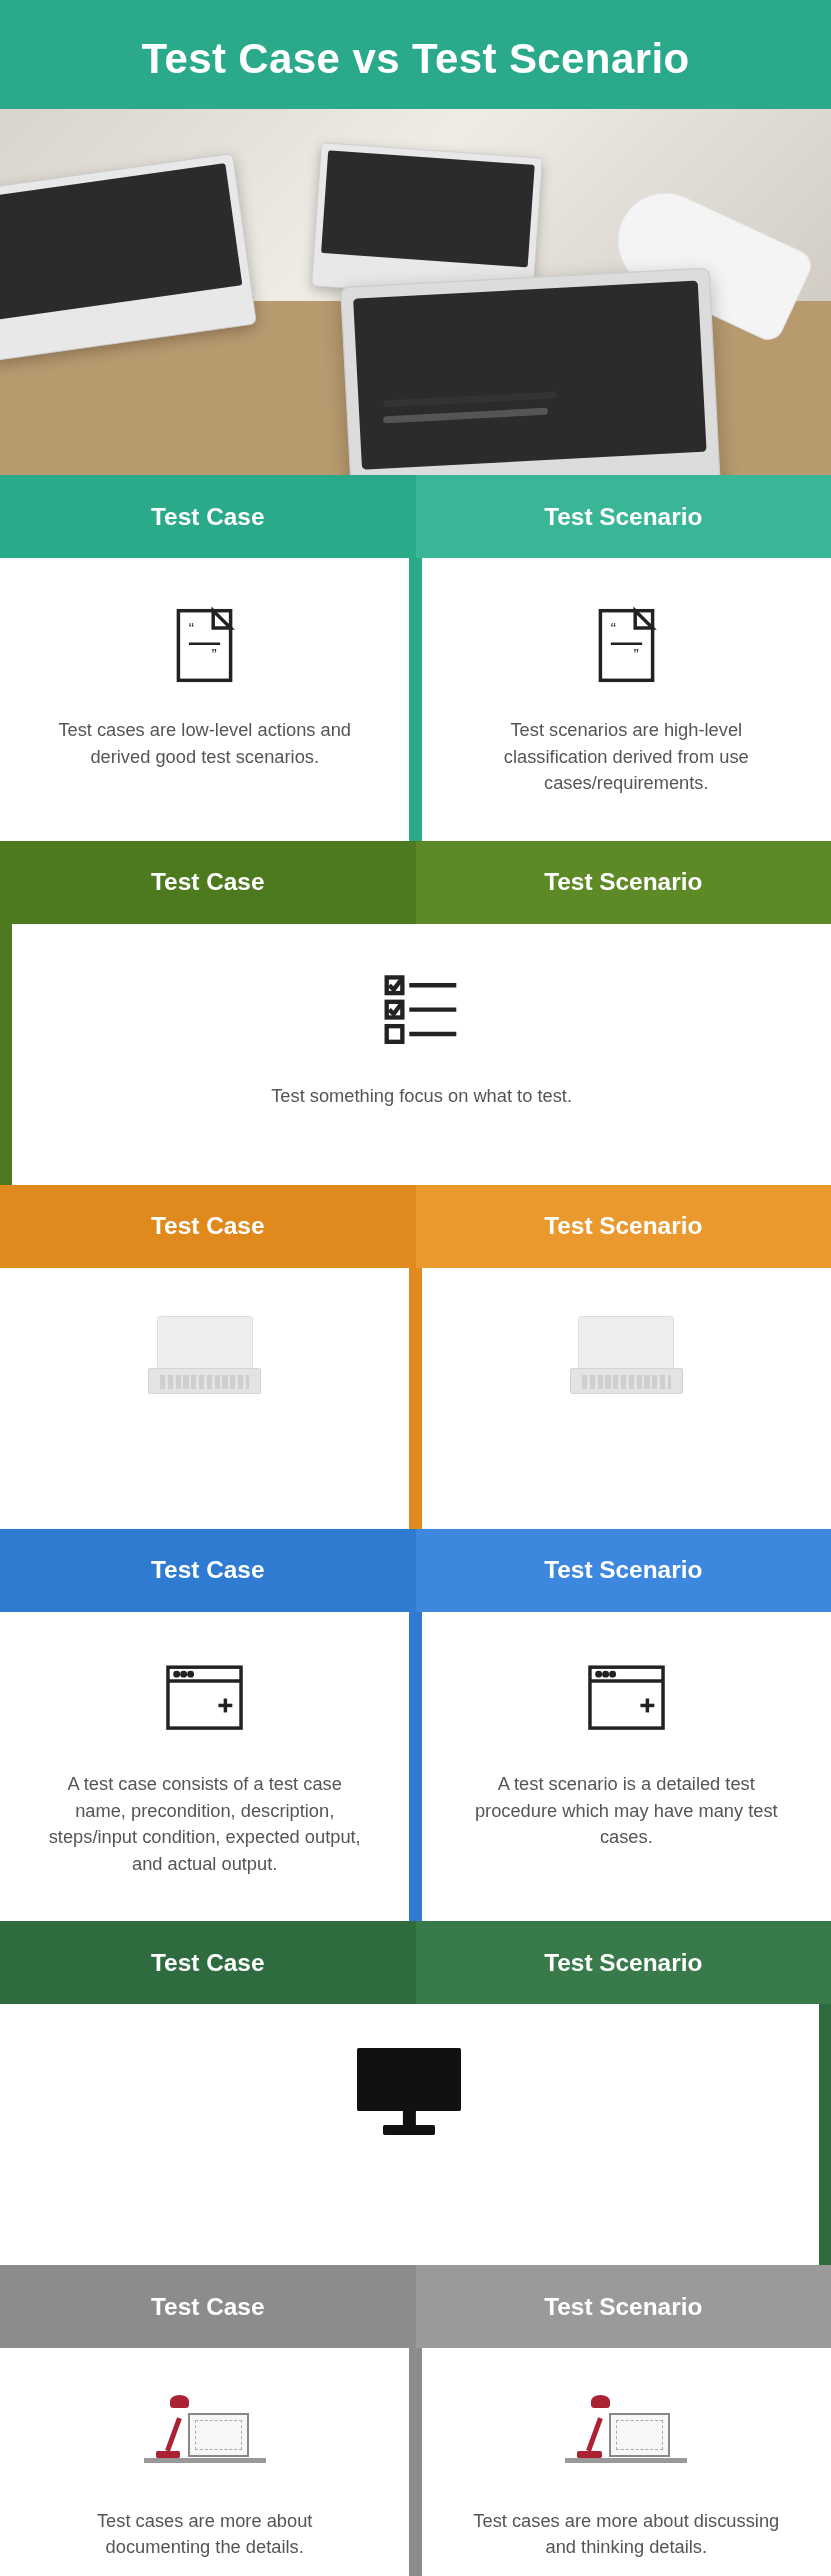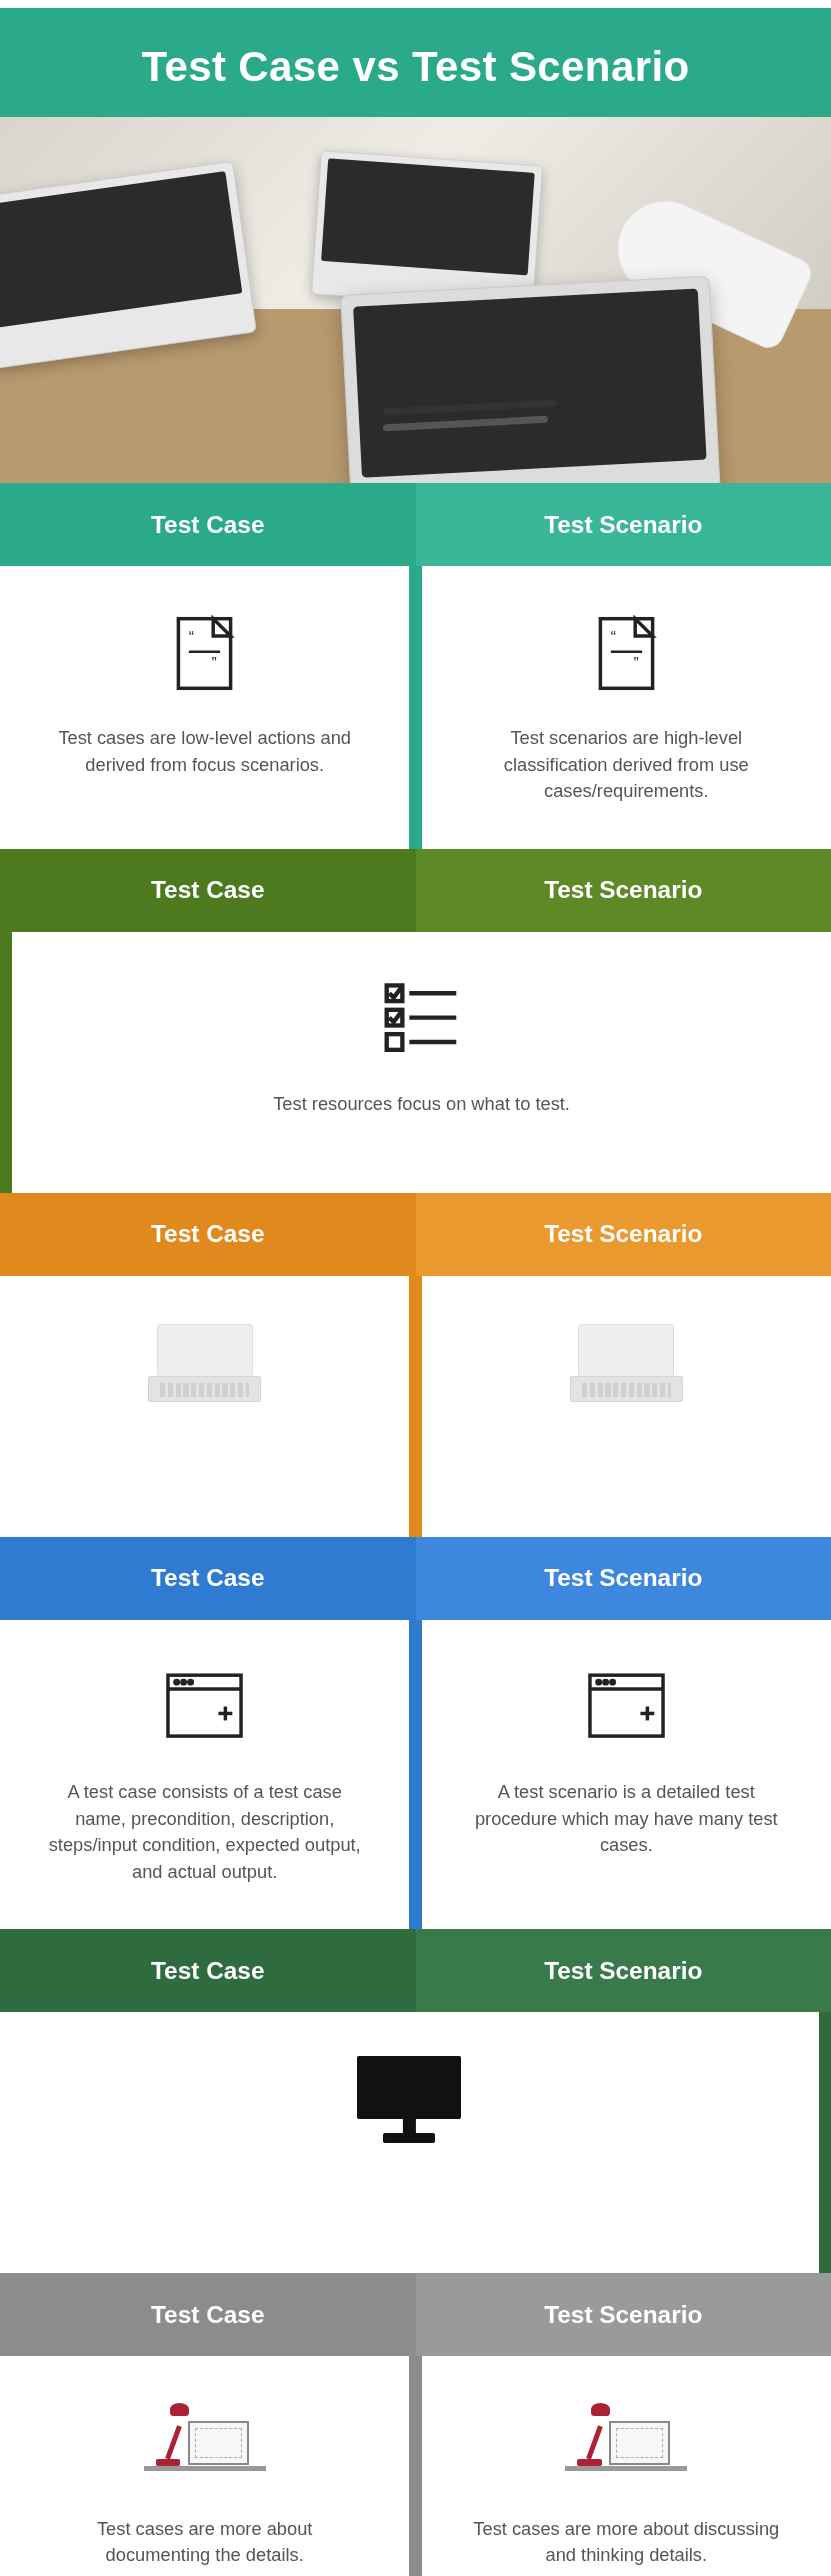--- a/index.html
+++ b/index.html
@@ -8,21 +8,20 @@
     background: #ffffff;
     width: 831px;
     margin: 0 auto;
     color: #333;
   }
   .wrapper { width: 831px; }
   .title-block {
     background: #2aa98b;
     padding: 35px 17.4px 26px;
     text-align: center;
-    margin-top: 8px;
   }
   .title-block h1 {
     color: #ffffff;
     font-size: 42px;
     font-weight: 700;
     letter-spacing: 0.4px;
   }
   .hero {
     width: 100%;
     height: 366px;
@@ -182,21 +181,21 @@
     <div class="half">
       <div class="icon-slot">
         <svg viewBox="0 0 100 100">
             <rect x="20" y="10" width="60" height="80" fill="none" stroke="#222" stroke-width="4"></rect>
             <path d="M60 10 L80 30 L60 30 Z" fill="#fff" stroke="#222" stroke-width="4"></path>
             <text x="32" y="38" font-size="18" fill="#222">“</text>
             <text x="58" y="68" font-size="18" fill="#222">”</text>
             <line x1="32" y1="48" x2="68" y2="48" stroke="#222" stroke-width="3"></line>
           </svg>
       </div>
-      <p>Test cases are low-level actions and derived from focus scenarios.</p>
+      <p>Test cases are low-level actions and derived good test scenarios.</p>
     </div>
     <div class="divider d-teal"></div>
     <div class="half">
       <div class="icon-slot">
         <svg viewBox="0 0 100 100">
             <rect x="20" y="10" width="60" height="80" fill="none" stroke="#222" stroke-width="4"></rect>
             <path d="M60 10 L80 30 L60 30 Z" fill="#fff" stroke="#222" stroke-width="4"></path>
             <text x="32" y="38" font-size="18" fill="#222">“</text>
             <text x="58" y="68" font-size="18" fill="#222">”</text>
             <line x1="32" y1="48" x2="68" y2="48" stroke="#222" stroke-width="3"></line>
@@ -218,21 +217,21 @@
           <rect x="10" y="12" width="18" height="18"></rect>
             <path d="M13 21 l5 5 l9 -12"></path>
           <line x1="36" y1="21" x2="90" y2="21"></line>
           <rect x="10" y="40" width="18" height="18"></rect>
             <path d="M13 49 l5 5 l9 -12"></path>
           <line x1="36" y1="49" x2="90" y2="49"></line>
           <rect x="10" y="68" width="18" height="18"></rect>
           <line x1="36" y1="77" x2="90" y2="77"></line>
         </svg>
       </div>
-      <p>Test resources focus on what to test.</p>
+      <p>Test something focus on what to test.</p>
     </div>
   </div>
 
   <div class="section-header sec-orange">
     <div class="half">Test Case</div>
     <div class="half right">Test Scenario</div>
   </div>
   <div class="row">
     <div class="half">
       <div class="icon-slot">

